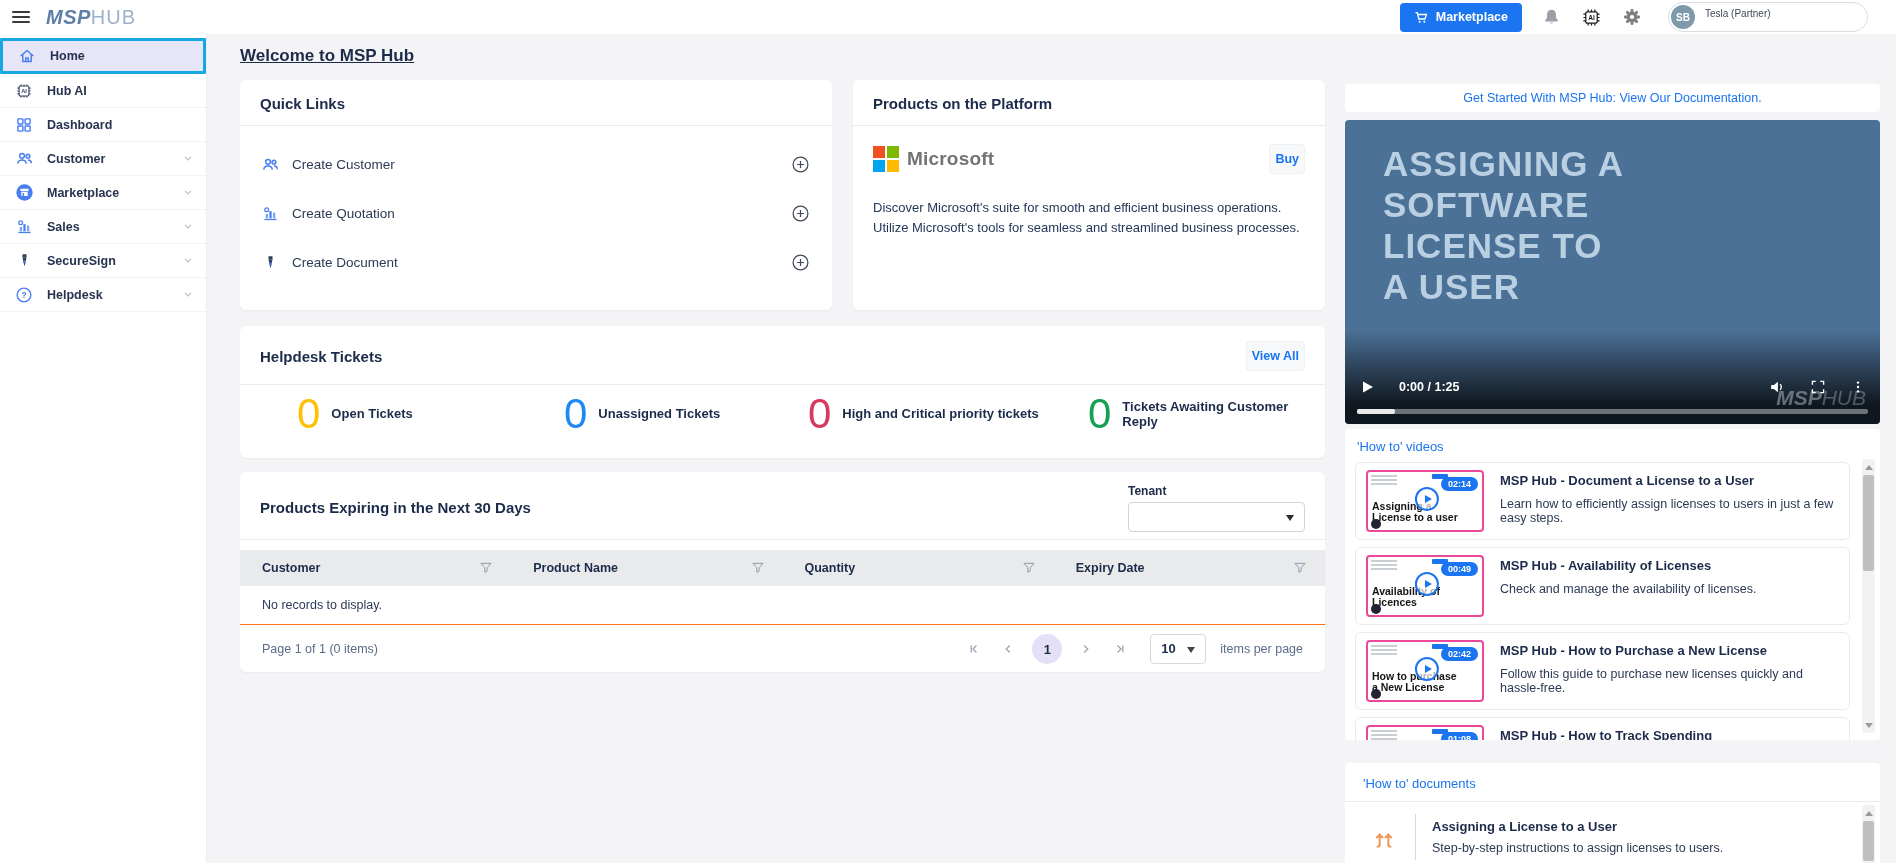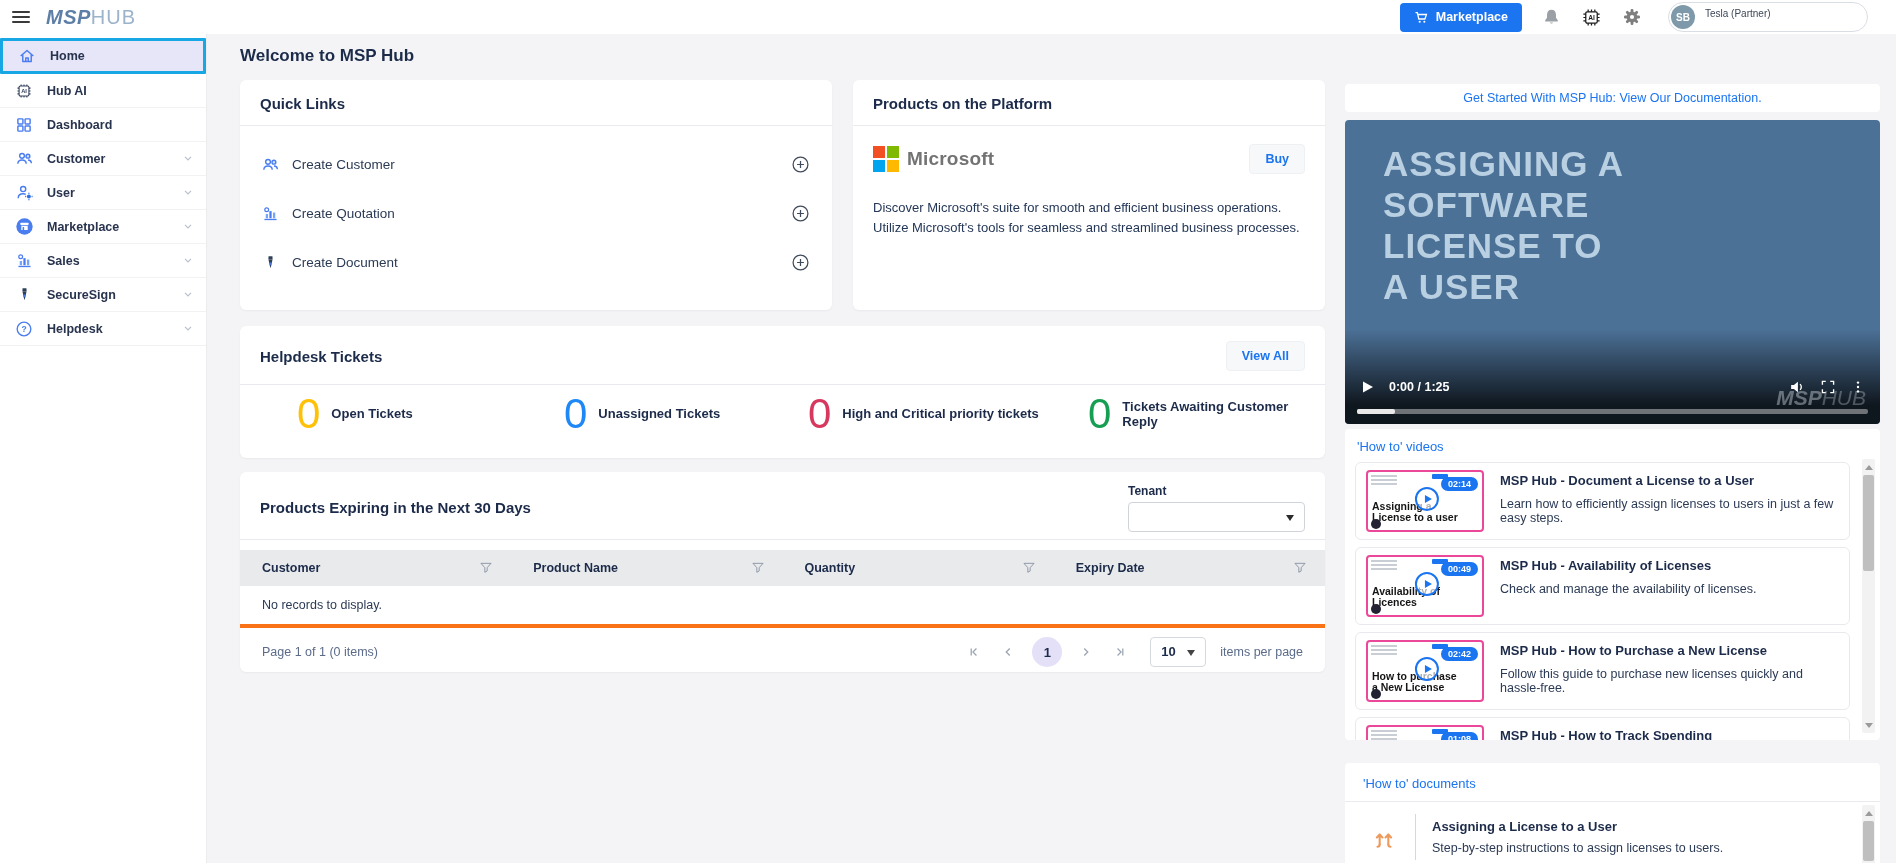--- a/index.html
+++ b/index.html
@@ -50,28 +50,28 @@
   }
   .side-item .lbl { font-size: 12.5px; font-weight: 600; color: #28334e; }
   .side-item .chev { margin-left: auto; }
   .side-item.active {
     height: 36px; border: 3px solid #18a7e5; background: #e7e5f8; border-radius: 1px;
   }
   .side-icon { width: 20px; height: 20px; flex-shrink: 0; display: flex; align-items: center; justify-content: center; }
 
   
   .main { width: 1138px; padding: 8px 20px 0 33px; }
-  .page-title { font-size: 17px; font-weight: 700; color: #1c2b4a; margin: 4px 0 14px 0; }
+  .page-title { font-size: 17px; font-weight: 700; color: #1c2b4a; margin: 4px 0 14px 0; text-decoration: underline; }
   .card { background: #fff; border-radius: 6px; box-shadow: 0 1px 2px rgba(20,30,60,.05); }
   .card-head { display: flex; align-items: center; justify-content: space-between; padding: 15px 20px 13px 20px; }
   .card-title { font-size: 15px; font-weight: 700; color: #1c2b4a; }
   .divider { height: 1px; background: #e9eaee; }
   .light-btn {
     background: #f6f8fa; border: 1px solid #eef1f4; color: #1b74f0; font-weight: 700; font-size: 12.5px;
-    border-radius: 4px; padding: 7px 15px; cursor: pointer; font-family: inherit;
+    border-radius: 4px; padding: 7px 5px; cursor: pointer; font-family: inherit;
   }
 
   .row1 { display: flex; gap: 21px; align-items: flex-start; }
   .ql-card { width: 592px; height: 230px; }
   .ql-list { padding: 14px 22px 0 20px; }
   .ql-row { display: flex; align-items: center; gap: 12px; height: 49px; cursor: pointer; }
   .ql-row .lbl { font-size: 13.5px; color: #2b3a55; font-weight: 500; }
   .ql-plus { margin-left: auto; display: flex; }
 
   .pp-card { flex: 1; height: 230px; }
@@ -94,21 +94,21 @@
   .tenant-lbl { font-size: 12px; font-weight: 600; color: #1c2b4a; margin-bottom: 4px; }
   .tenant-select {
     height: 30px; border: 1px solid #cfd4da; border-radius: 4px; background: #fff; position: relative; cursor: pointer;
   }
   .caret { position: absolute; right: 10px; top: 12px; width: 0; height: 0;
     border-left: 4.5px solid transparent; border-right: 4.5px solid transparent; border-top: 6px solid #2b2b2b; }
   .tbl-header { display: flex; background: #e9eaec; height: 36px; margin-top: 10px; align-items: center; }
   .tbl-col { flex: 1; display: flex; align-items: center; padding: 0 18px 0 22px; }
   .tbl-col .lbl { font-size: 12.5px; font-weight: 700; color: #1c2b4a; }
   .tbl-col .funnel { margin-left: auto; display: flex; cursor: pointer; }
-  .empty-row { padding: 12px 22px; font-size: 12.5px; color: #2b3a55; border-bottom: 4px solid #f97316; }
+  .empty-row { padding: 12px 22px; font-size: 12.5px; color: #2b3a55; border-bottom: 1px solid #f97316; }
   .pager { display: flex; align-items: center; padding: 9px 22px 0 22px; }
   .pager .summary { font-size: 12.5px; color: #5b6b89; }
   .pager-controls { margin-left: auto; display: flex; align-items: center; gap: 6px; }
   .pg-btn { background: none; border: none; cursor: pointer; display: flex; padding: 4px 7px; }
   .pg-current {
     width: 30px; height: 30px; border-radius: 50%; background: #e4e0f8; color: #1c2b4a;
     font-size: 13px; font-weight: 600; display: flex; align-items: center; justify-content: center; margin: 0 4px; cursor: pointer;
   }
   .size-select {
     width: 56px; height: 30px; border: 1px solid #d5d8dd; border-radius: 4px; background:#fff;
@@ -124,21 +124,21 @@
   .doc-link { font-size: 12.5px; color: #1b74f0; cursor: pointer; text-decoration: none; }
 
   .video-card { margin-top: 8px; height: 304px; background: #4c7197; border-radius: 4px; position: relative; overflow: hidden; }
   .video-title { position: absolute; left: 38px; top: 24px; }
   .video-title div {
     font-size: 35px; font-weight: 800; color: #b9cfe2; letter-spacing: 1px; line-height: 1.17;
     font-family: "Liberation Sans", sans-serif;
   }
   .video-shade { position: absolute; left: 0; right: 0; bottom: 0; height: 95px;
     background: linear-gradient(180deg, rgba(0,0,0,0) 0%, rgba(0,0,0,.8) 80%); }
-  .ctrl-row { position: absolute; left: 16px; right: 14px; bottom: 28px; display: flex; align-items: center; gap: 14px; }
+  .ctrl-row { position: absolute; left: 16px; right: 14px; bottom: 28px; display: flex; align-items: center; gap: 24px; }
   .ctrl-time { color: #fff; font-size: 12.5px; font-weight: 700; }
   .ctrl-spacer { flex: 1; }
   .watermark { position: absolute; right: 14px; bottom: 14px; font-style: italic; }
   .watermark .m { font-size: 21px; font-weight: 900; color: rgba(225,235,243,.40); }
   .watermark .h { font-size: 21px; font-weight: 400; color: rgba(225,235,243,.30); }
   .progress { position: absolute; left: 12px; right: 12px; bottom: 10px; height: 5px; background: #6f7377; border-radius: 2px; cursor: pointer; }
   .progress .dot { position: absolute; left: 0; top: 0; width: 38px; height: 5px; background: #e9e9e9; border-radius: 2px; }
 
   .section-link { font-size: 13px; color: #1b74f0; font-weight: 500; }
   .videos-box { margin-top: 5px; height: 311px; background: #fff; border-radius: 4px; padding: 8px 30px 0 10px; position: relative; overflow: hidden; }
@@ -281,34 +281,20 @@
               <path d="M13.6 11.6c2 0 3.6 1.3 3.6 3.4"></path>
             </svg>
         </span>
         <span class="lbl">Customer</span>
         <span class="chev"><svg width="12" height="12" viewBox="0 0 20 20" fill="none" stroke="#b9c0cc" stroke-width="2">
               <path d="M5 8l5 5 5-5"></path>
             </svg></span>
       </div>
       <div class="side-item">
         <span class="side-icon">
-          <svg width="19" height="19" viewBox="0 0 20 20" fill="none" stroke="#4a7df0" stroke-width="1.5">
-              <circle cx="8.6" cy="6.4" r="2.7"></circle>
-              <path d="M3.4 16c0-3 2.3-4.6 5.2-4.6 1 0 1.9.2 2.7.6"></path>
-              <circle cx="14.6" cy="14.2" r="2.1" fill="#2f6fe4" stroke="none"></circle>
-              <path d="M14.6 11.3v-1M14.6 18.1v-1M11.7 14.2h-1M18.5 14.2h-1" stroke="#2f6fe4"></path>
-            </svg>
-        </span>
-        <span class="lbl">User</span>
-        <span class="chev"><svg width="12" height="12" viewBox="0 0 20 20" fill="none" stroke="#b9c0cc" stroke-width="2">
-              <path d="M5 8l5 5 5-5"></path>
-            </svg></span>
-      </div>
-      <div class="side-item">
-        <span class="side-icon">
           <svg width="19" height="19" viewBox="0 0 20 20">
               <circle cx="10" cy="10" r="8.6" fill="#4a7df0"></circle>
               <rect x="5.8" y="6" width="8.4" height="2.6" rx="0.6" fill="#fff"></rect>
               <rect x="6.6" y="9.4" width="6.8" height="4.4" rx="0.5" fill="#fff"></rect>
               <rect x="8" y="10.6" width="1.6" height="3.2" fill="#4a7df0"></rect>
             </svg>
         </span>
         <span class="lbl">Marketplace</span>
         <span class="chev"><svg width="12" height="12" viewBox="0 0 20 20" fill="none" stroke="#b9c0cc" stroke-width="2">
               <path d="M5 8l5 5 5-5"></path>

